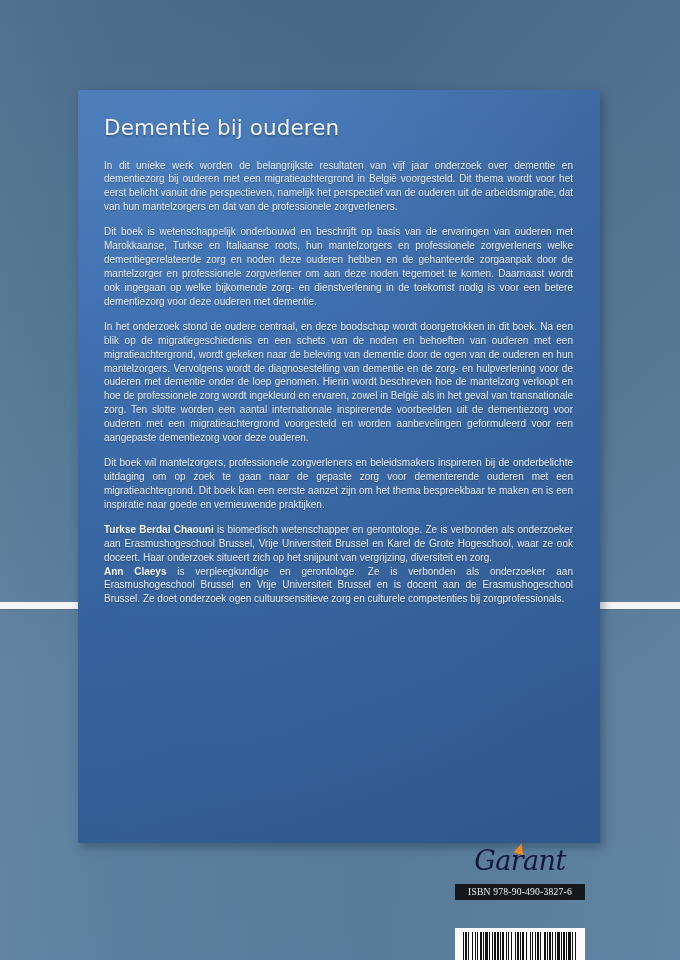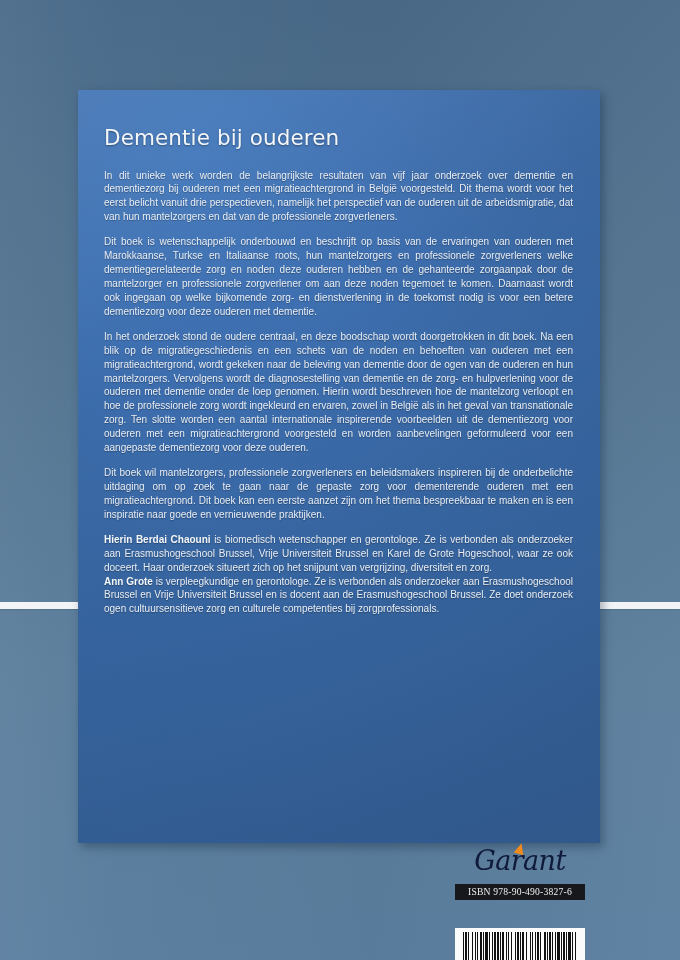--- a/index.html
+++ b/index.html
@@ -50,21 +50,21 @@
   .panel {
     position: absolute;
     left: 78px;
     top: 90px;
     width: 522px;
     height: 753px;
     background:
       radial-gradient(130% 100% at 22% 8%, #3c73b8 0%, #3a6cae 28%, #36649f 58%, #345f96 100%);
     box-shadow: 3px 4px 9px rgba(10, 28, 48, 0.35);
     box-sizing: border-box;
-    padding: 34px 27px 26px 26px;
+    padding: 24px 27px 26px 26px;
   }
 
   .panel-inner-sheen {
     position: absolute;
     inset: 0;
     background: linear-gradient(160deg,
       rgba(255,255,255,0.10) 0%,
       rgba(255,255,255,0.02) 30%,
       rgba(0,0,0,0.00) 60%,
       rgba(0,0,0,0.07) 100%);
@@ -200,22 +200,22 @@
 
       <h1 class="title">
         <span class="title-line">Dementie bij ouderen</span>
       </h1>
 
       <p class="blurb">In dit unieke werk worden de belangrijkste resultaten van vijf jaar onderzoek over dementie en dementiezorg bij ouderen met een migratieachtergrond in België voorgesteld. Dit thema wordt voor het eerst belicht vanuit drie perspectieven, namelijk het perspectief van de ouderen uit de arbeidsmigratie, dat van hun mantelzorgers en dat van de professionele zorgverleners.</p>
       <p class="blurb">Dit boek is wetenschappelijk onderbouwd en beschrijft op basis van de ervaringen van ouderen met Marokkaanse, Turkse en Italiaanse roots, hun mantelzorgers en professionele zorgverleners welke dementiegerelateerde zorg en noden deze ouderen hebben en de gehanteerde zorgaanpak door de mantelzorger en professionele zorgverlener om aan deze noden tegemoet te komen. Daarnaast wordt ook ingegaan op welke bijkomende zorg- en dienstverlening in de toekomst nodig is voor een betere dementiezorg voor deze ouderen met dementie.</p>
       <p class="blurb">In het onderzoek stond de oudere centraal, en deze boodschap wordt doorgetrokken in dit boek. Na een blik op de migratiegeschiedenis en een schets van de noden en behoeften van ouderen met een migratieachtergrond, wordt gekeken naar de beleving van dementie door de ogen van de ouderen en hun mantelzorgers. Vervolgens wordt de diagnosestelling van dementie en de zorg- en hulpverlening voor de ouderen met dementie onder de loep genomen. Hierin wordt beschreven hoe de mantelzorg verloopt en hoe de professionele zorg wordt ingekleurd en ervaren, zowel in België als in het geval van transnationale zorg. Ten slotte worden een aantal internationale inspirerende voorbeelden uit de dementiezorg voor ouderen met een migratieachtergrond voorgesteld en worden aanbevelingen geformuleerd voor een aangepaste dementiezorg voor deze ouderen.</p>
       <p class="blurb">Dit boek wil mantelzorgers, professionele zorgverleners en beleidsmakers inspireren bij de onderbelichte uitdaging om op zoek te gaan naar de gepaste zorg voor dementerende ouderen met een migratieachtergrond. Dit boek kan een eerste aanzet zijn om het thema bespreekbaar te maken en is een inspiratie naar goede en vernieuwende praktijken.</p>
 
-      <p class="blurb bio"><span class="author-name">Hierin Berdai Chaouni</span><span> is biomedisch wetenschapper en gerontologe. Ze is verbonden als onderzoeker aan Erasmushogeschool Brussel, Vrije Universiteit Brussel en Karel de Grote Hogeschool, waar ze ook doceert. Haar onderzoek situeert zich op het snijpunt van vergrijzing, diversiteit en zorg.</span></p>
-      <p class="blurb bio"><span class="author-name">Ann Grote</span><span> is verpleegkundige en gerontologe. Ze is verbonden als onderzoeker aan Erasmushogeschool Brussel en Vrije Universiteit Brussel en is docent aan de Erasmushogeschool Brussel. Ze doet onderzoek ogen cultuursensitieve zorg en culturele competenties bij zorgprofessionals.</span></p>
+      <p class="blurb bio"><span class="author-name">Turkse Berdai Chaouni</span><span> is biomedisch wetenschapper en gerontologe. Ze is verbonden als onderzoeker aan Erasmushogeschool Brussel, Vrije Universiteit Brussel en Karel de Grote Hogeschool, waar ze ook doceert. Haar onderzoek situeert zich op het snijpunt van vergrijzing, diversiteit en zorg.</span></p>
+      <p class="blurb bio"><span class="author-name">Ann Claeys</span><span> is verpleegkundige en gerontologe. Ze is verbonden als onderzoeker aan Erasmushogeschool Brussel en Vrije Universiteit Brussel en is docent aan de Erasmushogeschool Brussel. Ze doet onderzoek ogen cultuursensitieve zorg en culturele competenties bij zorgprofessionals.</span></p>
 
     </div>
   </div>
 
   <div class="pub-block">
     <div class="logo">
       <span class="logo-accent"></span>
       <span class="logo-text">Garant</span>
     </div>
     <div class="isbn-bar">ISBN 978-90-490-3827-6</div>

